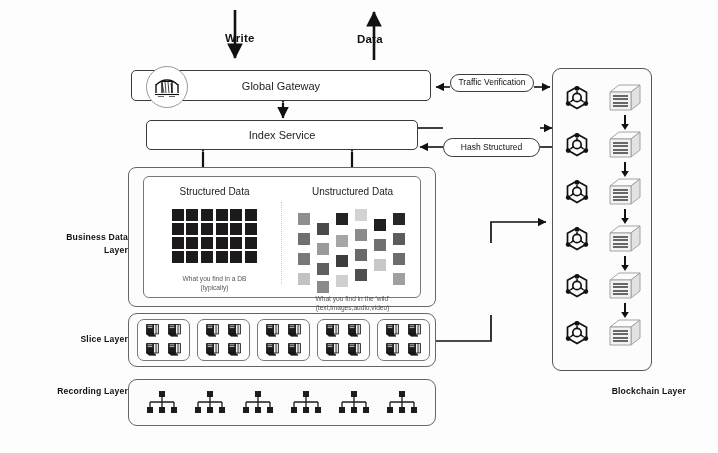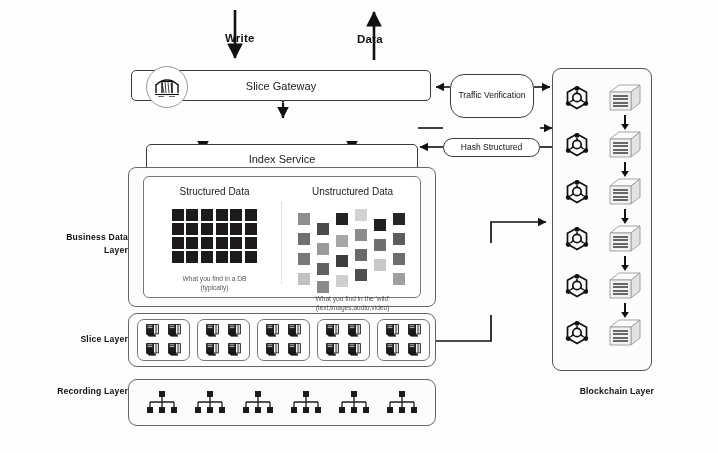--- a/index.html
+++ b/index.html
@@ -51,37 +51,37 @@
     width: 40px; height: 40px;
     border-radius: 50%;
     background: #fff;
     border: 1px solid #9a9a9a;
     display: flex; align-items: center; justify-content: center;
   }
   
   #index-service {
     left: 146px; top: 120px; width: 272px; height: 30px;
     border-radius: 5px;
-    font-size: 11px; color: #222; margin-top: 24px;
+    font-size: 11px; color: #222;
   }
   
   .pill {
     position: absolute;
     box-sizing: border-box;
     background: #fff;
     border: 1.2px solid #3a3a3a;
     border-radius: 14px;
     display: flex; align-items: center; justify-content: center;
     text-align: center;
     font-size: 8.5px;
     line-height: 1.15;
     color: #111;
     padding: 0 6px;
   }
-  #pill-traffic { left: 450px; top: 74px; width: 84px; height: 44px; }
+  #pill-traffic { left: 450px; top: 74px; width: 84px; height: 18px; }
   #pill-txhash  { left: 443px; top: 116px; width: 97px; height: 24px; }
   #pill-hashval { left: 443px; top: 138px; width: 97px; height: 19px; }
   
   #bdl-outer {
     left: 128px; top: 167px; width: 308px; height: 140px;
     border-radius: 8px;
     border: 1.1px solid #666;
     background: #fcfcfc;
   }
   #bdl-inner {
@@ -175,21 +175,21 @@
     font-size: 8.6px;
     font-weight: 700;
     color: #111;
     text-align: right;
     line-height: 1.5;
     letter-spacing: .2px;
   }
   #label-bdl   { left: 50px; top: 231px; width: 78px; }
   #label-slice { left: 50px; top: 333px; width: 78px; }
   #label-res   { left: 50px; top: 385px; width: 78px; }
-  #label-chain { left: 542px; top: 385px; width: 112px; }
+  #label-chain { left: 574px; top: 385px; width: 112px; }
 </style>
 </head>
 <body>
 
 <div id="canvas">
 
   <svg class="wires" viewBox="0 0 718 453">
     <defs>
       <marker id="ah" markerWidth="7" markerHeight="7" refX="5.6" refY="3" orient="auto">
         <path d="M0,0 L6,3 L0,6 z" fill="#111"></path>
@@ -219,21 +219,21 @@
 
     <path d="M491,243 L491,222 L546,222" stroke="#111" stroke-width="1.7" fill="none" marker-end="url(#ahs)"></path>
 
     <path d="M436,341 L491,341 L491,315" stroke="#111" stroke-width="1.7" fill="none"></path>
   </svg>
 
   <div class="flow-label" style="left:225px; top:32px;">Write</div>
   <div class="flow-label" style="left:357px; top:33px;">Data</div>
 
   <div class="node" id="gateway">
-    <span id="gateway-label">Slice Gateway</span>
+    <span id="gateway-label">Global Gateway</span>
   </div>
   <div id="bridge-icon">
     <svg width="26" height="22" viewBox="0 0 26 22">
       <path d="M2,17 L2,8 M24,17 L24,8 M8,17 L8,5 M18,17 L18,5" stroke="#111" stroke-width="1.4" fill="none"></path>
       <path d="M8,5 L18,5 L18,6 L8,6 z" fill="#111"></path>
       <path d="M2,9 C6,5 9,4 13,4 C17,4 20,5 24,9" stroke="#111" stroke-width="1.3" fill="none"></path>
       <path d="M8,7 L10,17 M11,6 L12,17 M14,6 L15,17 M17,7 L18,17" stroke="#111" stroke-width="0.8" fill="none"></path>
       <path d="M1,18.5 L25,18.5" stroke="#111" stroke-width="1.1"></path>
       <path d="M4,20.5 L10,20.5 M15,20.5 L21,20.5" stroke="#555" stroke-width="0.9"></path>
     </svg>

